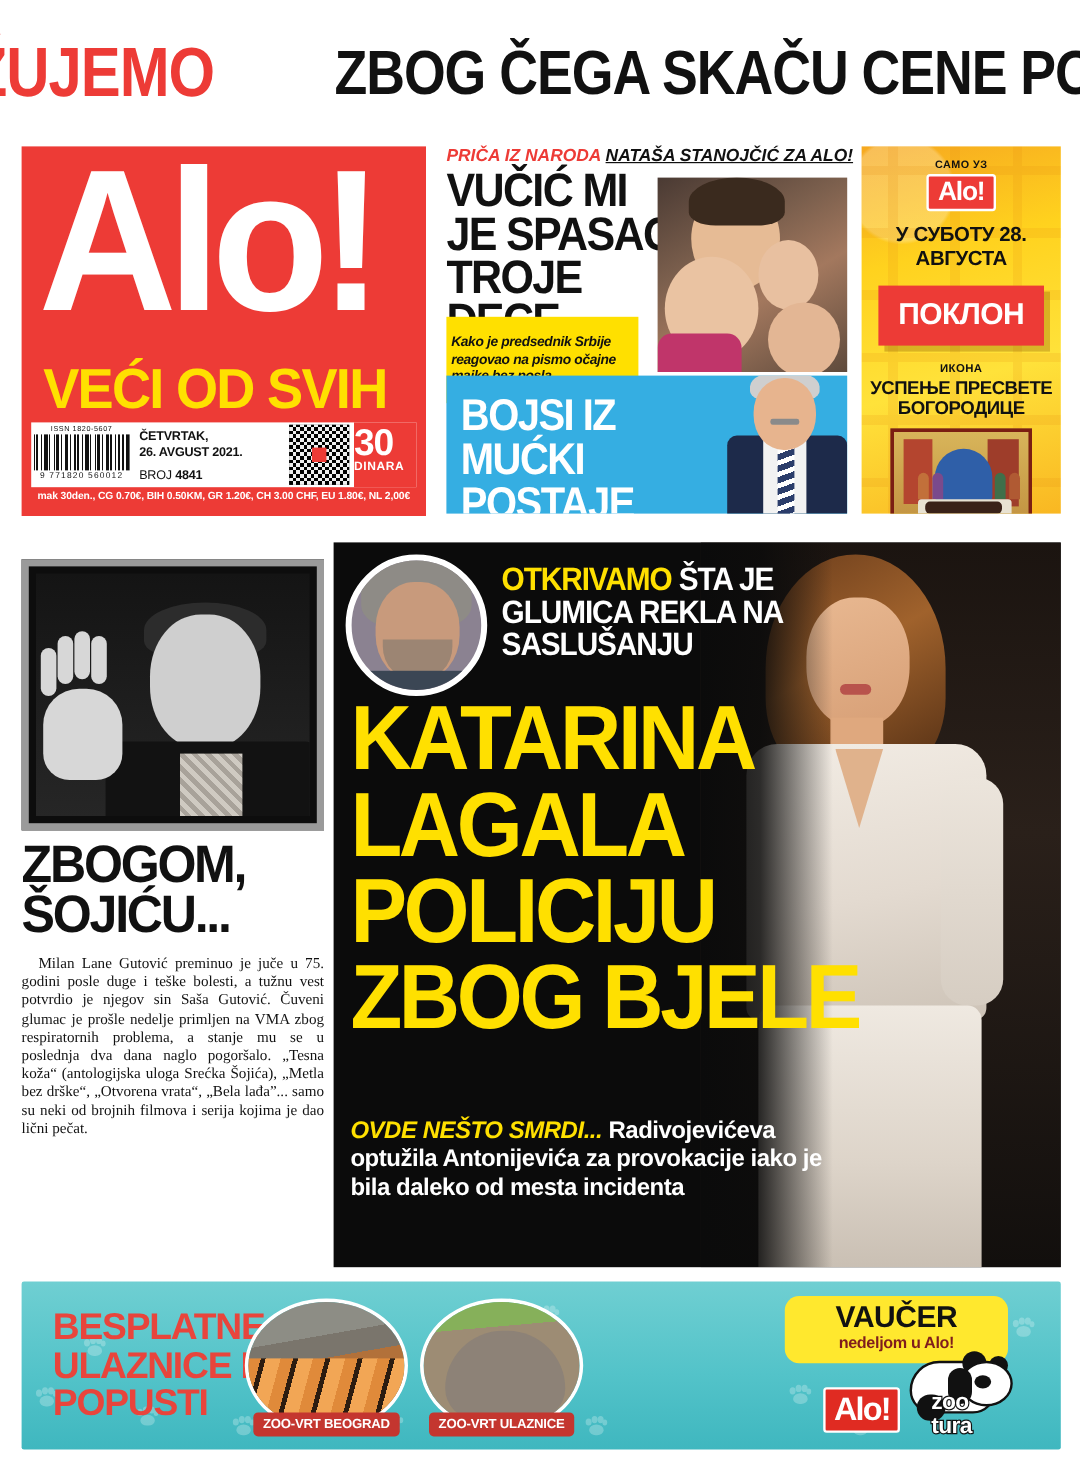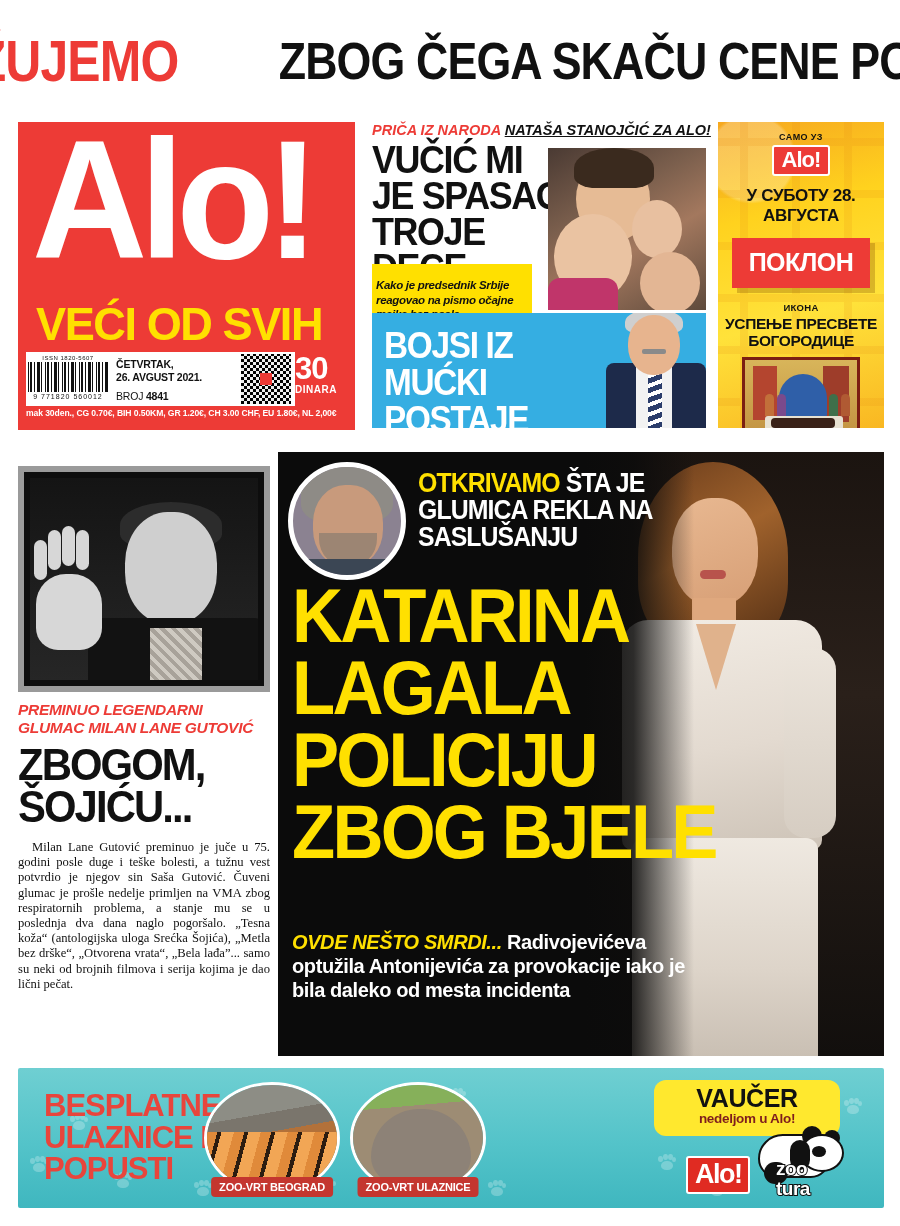--- a/index.html
+++ b/index.html
@@ -59,21 +59,21 @@
     background:
       repeating-linear-gradient(90deg,#111 0 3px,#fff 3px 6px),
       repeating-linear-gradient(0deg,#111 0 3px,#fff 3px 6px);
     background-blend-mode:difference; }
   .qr::after{content:"";position:absolute;left:19px;top:19px;width:12px;height:12px;background:#ED3B36;}
   .price-box { width:52px; background:#ED3B36; color:#fff; text-align:left; padding-top:2px;}
   .price-30 { font-size:31px; font-weight:bold; line-height:30px; letter-spacing:-1px;}
   .price-din { font-size:10px; font-weight:bold; letter-spacing:0.5px;}
   .mh-prices {
     position:absolute; left:8px; top:286px; width:321px;
-    color:#fff; font-size:8.6px; font-weight:bold; letter-spacing:-0.1px;
+    color:#fff; font-size:8.6px; font-weight:bold; text-align:center; letter-spacing:-0.1px;
   }
 
   
   .center-top { position:absolute; left:372px; top:122px; width:334px; height:188px; }
   .kicker { font-size:14.5px; font-weight:bold; font-style:italic; line-height:16px; white-space:nowrap;}
   .kicker .red { color:#ED3B36; }
   .kicker .blk { color:#111;text-decoration:underline; }
   .ct-head {
     margin-top:4px; color:#111; font-weight:bold; font-size:39px; line-height:36px;
     letter-spacing:-1.5px; transform:scaleX(0.92); transform-origin:left top; width:215px;
@@ -374,21 +374,20 @@
         <div class="lc-face"></div>
         <div class="lc-body"></div>
         <div class="lc-shirt"></div>
         <div class="lc-hand"></div>
         <div class="lc-fing" style="left:4px;"></div>
         <div class="lc-fing" style="left:18px;top:52px;"></div>
         <div class="lc-fing" style="left:32px;top:48px;"></div>
         <div class="lc-fing" style="left:46px;top:52px;"></div>
       </div>
     </div>
-    <div class="lc-kicker">PREMINUO LEGENDARNI GLUMAC MILAN LANE GUTOVIĆ</div>
     <div class="lc-head">ZBOGOM, ŠOJIĆU...</div>
     <div class="lc-body-text">Milan Lane Gutović preminuo je juče u 75. godini posle duge i teške bolesti, a tužnu vest potvrdio je njegov sin Saša Gutović. Čuveni glumac je prošle nedelje primljen na VMA zbog respiratornih problema, a stanje mu se u poslednja dva dana naglo pogoršalo. „Tesna koža“ (antologijska uloga Srećka Šojića), „Metla bez drške“, „Otvorena vrata“, „Bela lađa”... samo su neki od brojnih filmova i serija kojima je dao lični pečat.</div>
   </div>
 
   <div class="main-story">
     <div class="ms-photo">
       <div class="ms-hair"></div>
       <div class="ms-face"></div>
       <div class="ms-lip"></div>
       <div class="ms-neck"></div>

